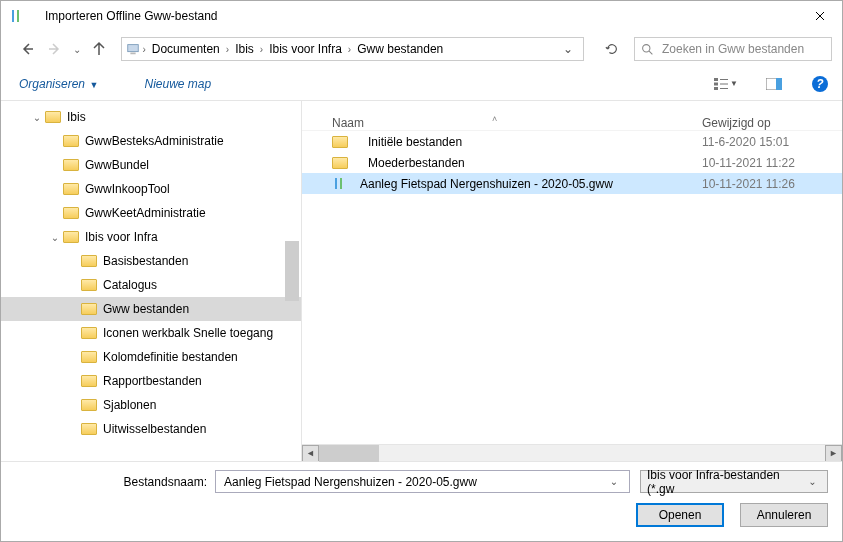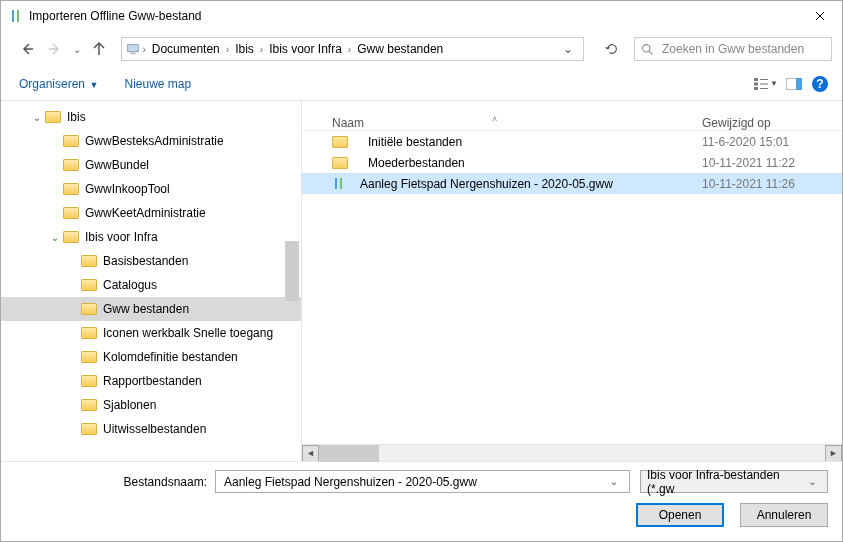--- a/index.html
+++ b/index.html
@@ -1,20 +1,20 @@
 <!DOCTYPE html>
 <html><head>
 <meta charset="utf-8">
 <style>
   * { box-sizing: border-box; font-family: "Segoe UI", Tahoma, sans-serif; font-size: 12px; }
   body { margin: 0; background: #fff; color: #000; }
   .dialog { width: 843px; height: 542px; border: 1px solid #aaa; display: flex; flex-direction: column; }
 
   
-  .titlebar { height: 30px; display: flex; align-items: center; padding: 0 0 0 8px; }
+  .titlebar { height: 30px; display: flex; align-items: center; padding: 0 0 0 8px; gap: 16px; }
   .app-icon { width: 14px; height: 14px; margin-right: 6px; position: relative; }
   .app-icon::before, .app-icon::after { content:""; position:absolute; width:2px; height:12px; top:1px; }
   .app-icon::before { left:3px; background:#4aa0e0; }
   .app-icon::after { left:8px; background:#6cc070; }
   .title-text { flex: 1; }
   .close-btn { width: 45px; height: 30px; display:flex; align-items:center; justify-content:center; }
 
   
   .navbar { height: 36px; display:flex; align-items:center; padding: 0 10px 0 14px; gap:4px; }
   .nav-arrow { width:24px; height:24px; display:flex; align-items:center; justify-content:center; color:#555; border-radius:2px; }
@@ -24,21 +24,21 @@
   .bc-part { padding: 2px 4px; }
   .bc-sep { color:#666; font-size:10px; }
   .bc-disk { width:14px; height:14px; }
   .bc-end { margin-left:auto; padding:0 6px; color:#555; }
   .refresh { width:28px; height:24px; display:flex; align-items:center; justify-content:center; color:#555; margin:0 4px; }
   .searchbox { width:198px; height:24px; border:1px solid #ccc; display:flex; align-items:center; padding:0 6px; color:#888; gap:6px; }
   .searchbox input { border:none; outline:none; flex:1; font-size:12px; color:#333; background:transparent; }
   .searchbox input::placeholder { color:#888; }
 
   
-  .toolbar { height: 34px; border-bottom: 1px solid #e5e5e5; display:flex; align-items:center; padding: 0 14px; gap:0; }
+  .toolbar { height: 34px; border-bottom: 1px solid #e5e5e5; display:flex; align-items:center; padding: 0 14px; gap:20px;font-style:italic; }
   .tb-link { color:#15599c; padding:4px 4px; }
   .tb-drop { color:#15599c; font-size:9px; margin-left:2px; }
   .tb-spacer { flex:1; }
   .tb-icon { width:28px; height:22px; display:flex; align-items:center; justify-content:center; color:#555; gap:2px; }
   .help-icon { width:16px; height:16px; border-radius:50%; background:#0b6dd7; color:#fff; font-weight:bold; font-size:11px; display:flex; align-items:center; justify-content:center; margin-left:4px; }
 
   
   .body { flex:1; display:flex; min-height:0; }
   .tree { width:300px; overflow-y:auto; padding: 4px 0; position:relative; }
   .tree-scroll-thumb { position:absolute; right:2px; top:140px; width:14px; height:60px; background:#cdcdcd; }

